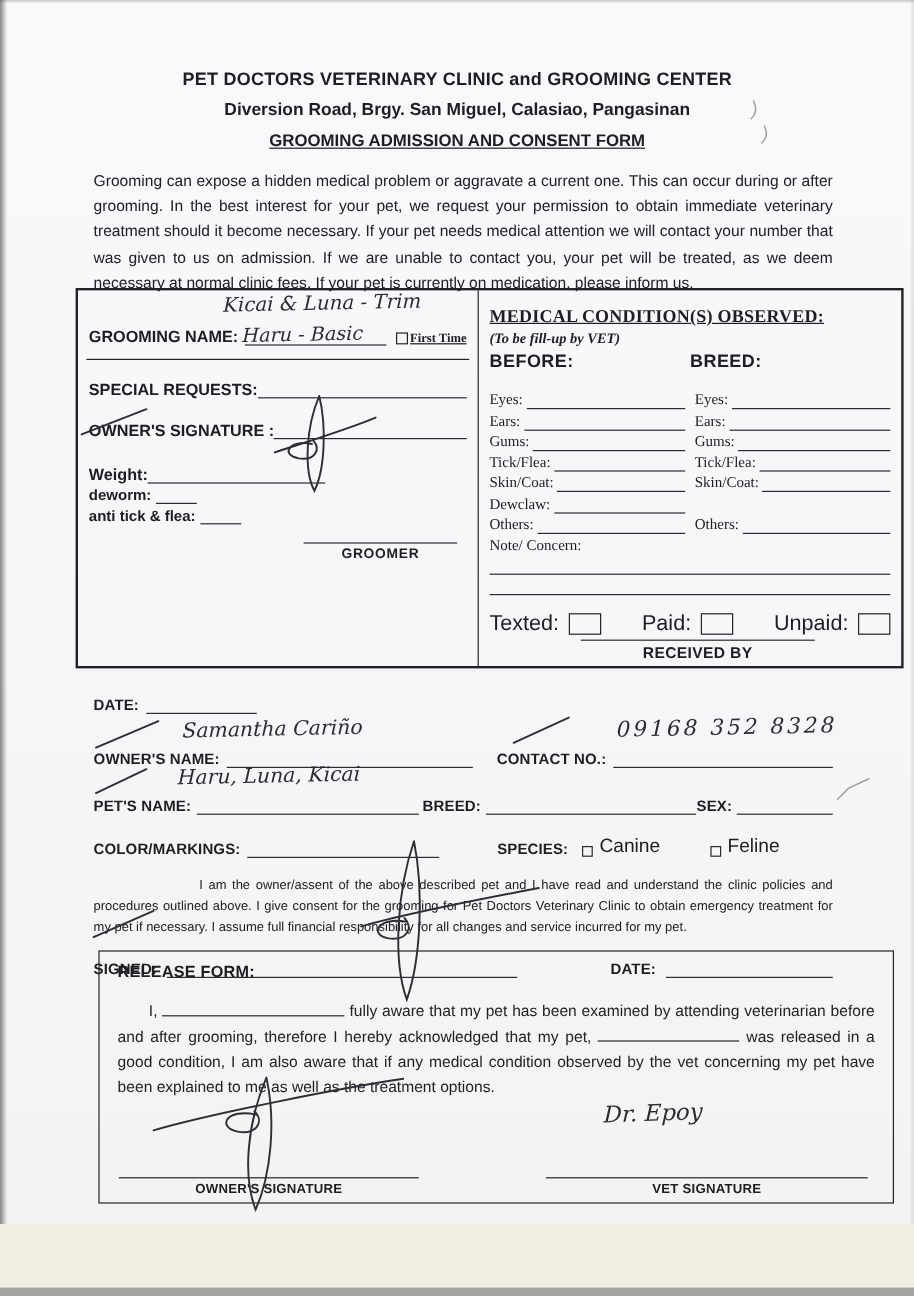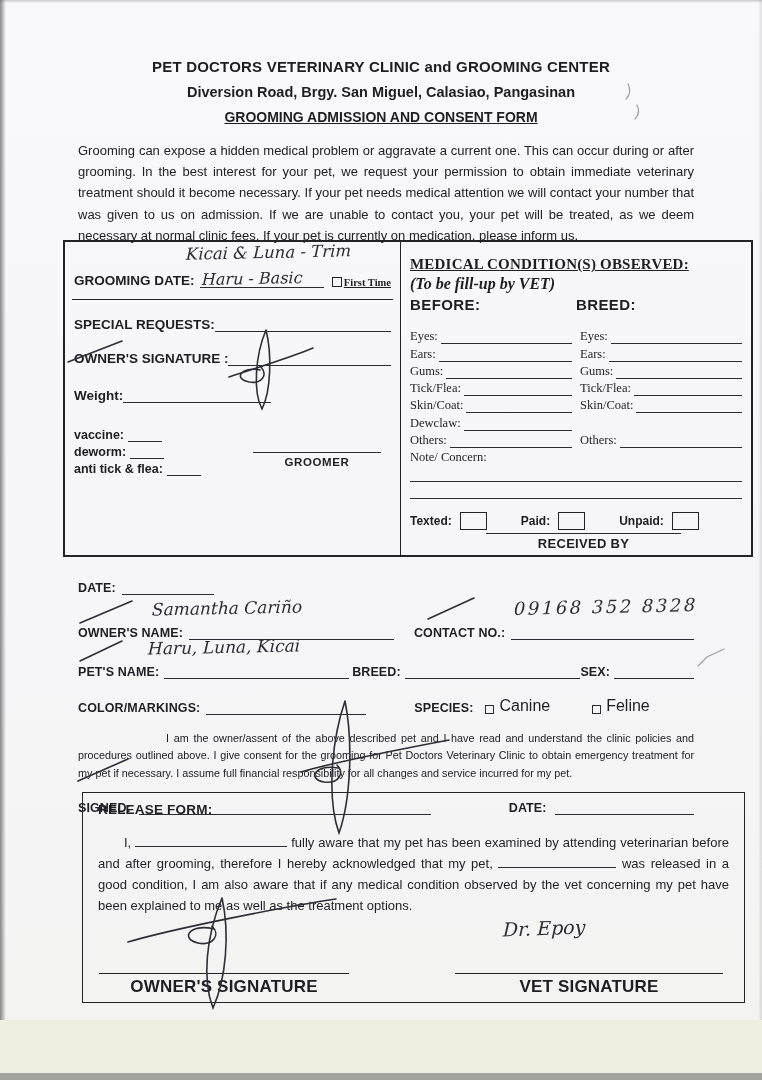--- a/index.html
+++ b/index.html
@@ -51,32 +51,32 @@
   .smalllbl{font-weight:700;font-size:12.5px;white-space:nowrap;}
   .shortln{border-bottom:1.3px solid #2a2a30;height:12px;width:34px;margin-left:4px;}
   .groomer{position:absolute;left:188px;top:198px;width:128px;text-align:center;}
   .groomer .gline{border-bottom:1.3px solid #2a2a30;height:12px;}
   .groomer .glbl{font-weight:700;font-size:11.5px;letter-spacing:.6px;margin-top:3px;}
 
   
   .mtitle{font-family:"Liberation Serif",serif;font-weight:700;font-size:15px;
           text-decoration:underline;letter-spacing:.2px;}
   .msub{font-family:"Liberation Serif",serif;font-weight:700;font-style:italic;
-        font-size:16px;margin-top:2px;}
+        font-size:12px;margin-top:2px;}
   .bahead{display:flex;margin-top:3px;}
   .bahead div{width:50%;font-weight:700;font-size:15px;letter-spacing:.4px;}
   .mgrid{margin-top:14px;}
   .mrow{display:flex;column-gap:8px;height:17.3px;}
   .mcell{width:50%;display:flex;align-items:flex-end;}
   .mlabel{font-family:"Liberation Serif",serif;font-size:12.5px;white-space:nowrap;}
   .mline{flex:1;border-bottom:1px solid #2a2a30;height:12px;margin-left:3px;}
   .notelbl{font-family:"Liberation Serif",serif;font-size:12.5px;margin-top:2px;}
   .fullline{border-bottom:1px solid #2a2a30;height:16px;}
   .payrow{display:flex;align-items:center;margin-top:13px;gap:8px;}
-  .paylbl{font-weight:700;font-size:12px;}
+  .paylbl{font-weight:400;font-size:18px;}
   .paybox{display:inline-block;width:27px;height:18px;border:1.6px solid #232327;
           box-sizing:border-box;}
   .paygap{width:18px;}
   .recv{position:absolute;left:85px;bottom:4px;width:195px;text-align:center;}
   .recv .rline{border-bottom:1.3px solid #2a2a30;height:12px;}
   .recv .rlbl{font-weight:700;font-size:13px;margin-top:2px;letter-spacing:.3px;}
 
   
   .mid{position:absolute;left:78px;top:565px;width:616px;}
   .mid .row{height:19px;}
@@ -91,21 +91,21 @@
   
   .relbox{position:absolute;left:82px;top:792px;width:663px;height:211px;
           border:1.8px solid #232327;box-sizing:border-box;padding:9px 15px;}
   .reltitle{font-weight:700;font-size:13.5px;letter-spacing:.2px;}
   .relp{margin-top:15px;font-size:13px;line-height:1.62;text-align:justify;color:#1f1f24;}
   .relp .ind{display:inline-block;width:26px;}
   .blank{display:inline-block;border-bottom:1.2px solid #2a2a30;height:12px;}
   .b150{width:152px;}.b120{width:118px;}
   .sigblock{position:absolute;bottom:5px;text-align:center;}
   .sigblock .sline{border-bottom:1.5px solid #232327;height:12px;}
-  .sigblock .slbl{font-weight:700;font-size:17px;margin-top:3px;letter-spacing:.2px;}
+  .sigblock .slbl{font-weight:700;font-size:11px;margin-top:3px;letter-spacing:.2px;}
   .sigL{left:16px;width:250px;}
   .sigR{left:372px;width:268px;}
 
   
   .hw{position:absolute;font-family:"DejaVu Serif",cursive;font-style:italic;
       color:#2b2b33;white-space:nowrap;transform:rotate(-1.2deg) skewX(-3deg);}
   .hw-note{font-size:16.5px;}
   .hw-type{font-size:16px;}
   .hw-name{font-size:17px;}
   .hw-contact{font-size:18px;letter-spacing:2.5px;}
@@ -126,21 +126,21 @@
       <div class="l3">GROOMING ADMISSION AND CONSENT FORM</div>
     </div>
 
     <div class="intro">Grooming can expose a hidden medical problem or aggravate a current one. This can occur during or after grooming. In the best interest for your pet, we request your permission to obtain immediate veterinary treatment should it become necessary. If your pet needs medical attention we will contact your number that was given to us on admission. If we are unable to contact you, your pet will be treated, as we deem necessary at normal clinic fees. If your pet is currently on medication, please inform us.</div>
 
     <div class="bigbox">
 
       <div class="lpanel">
         <div class="hw-space"></div>
         <div class="row">
-          <span class="blbl">GROOMING DATE:</span>
+          <span class="blbl">GROOMING NAME:</span>
           <span class="ln flex1" style="margin-left:5px;"></span>
           <span class="ftwrap">
             <span class="cb"></span>
             <span class="ftlbl">First Time</span>
           </span>
         </div>
         <div class="panel-hr"></div>
 
         <div class="row" style="margin-top:17px;">
           <span class="blbl">SPECIAL REQUESTS:</span>
@@ -150,24 +150,20 @@
         <div class="row" style="margin-top:19px;">
           <span class="blbl">OWNER'S  SIGNATURE :</span>
           <span class="ln flex1"></span>
         </div>
 
         <div class="row" style="margin-top:22px;">
           <span class="blbl">Weight:</span>
           <span class="ln" style="width:148px;"></span>
         </div>
 
-        <div class="row" style="margin-top:25px;">
-          <span class="smalllbl">vaccine:</span>
-          <span class="shortln"></span>
-        </div>
         <div class="row" style="margin-top:3px;">
           <span class="smalllbl">deworm:</span>
           <span class="shortln"></span>
         </div>
         <div class="row" style="margin-top:3px;">
           <span class="smalllbl">anti tick &amp; flea:</span>
           <span class="shortln"></span>
         </div>
 
         <div class="groomer">

